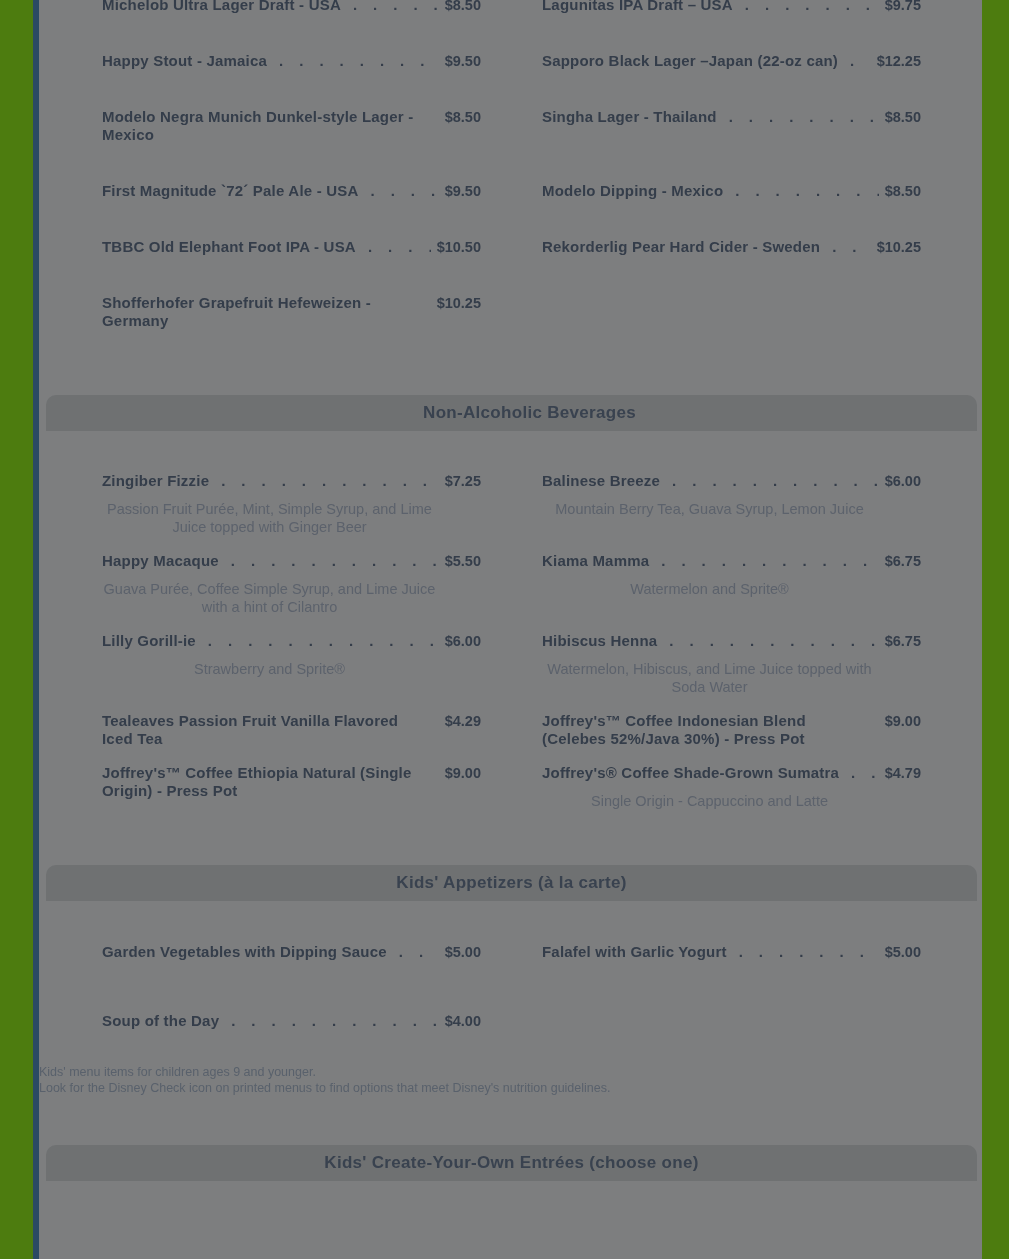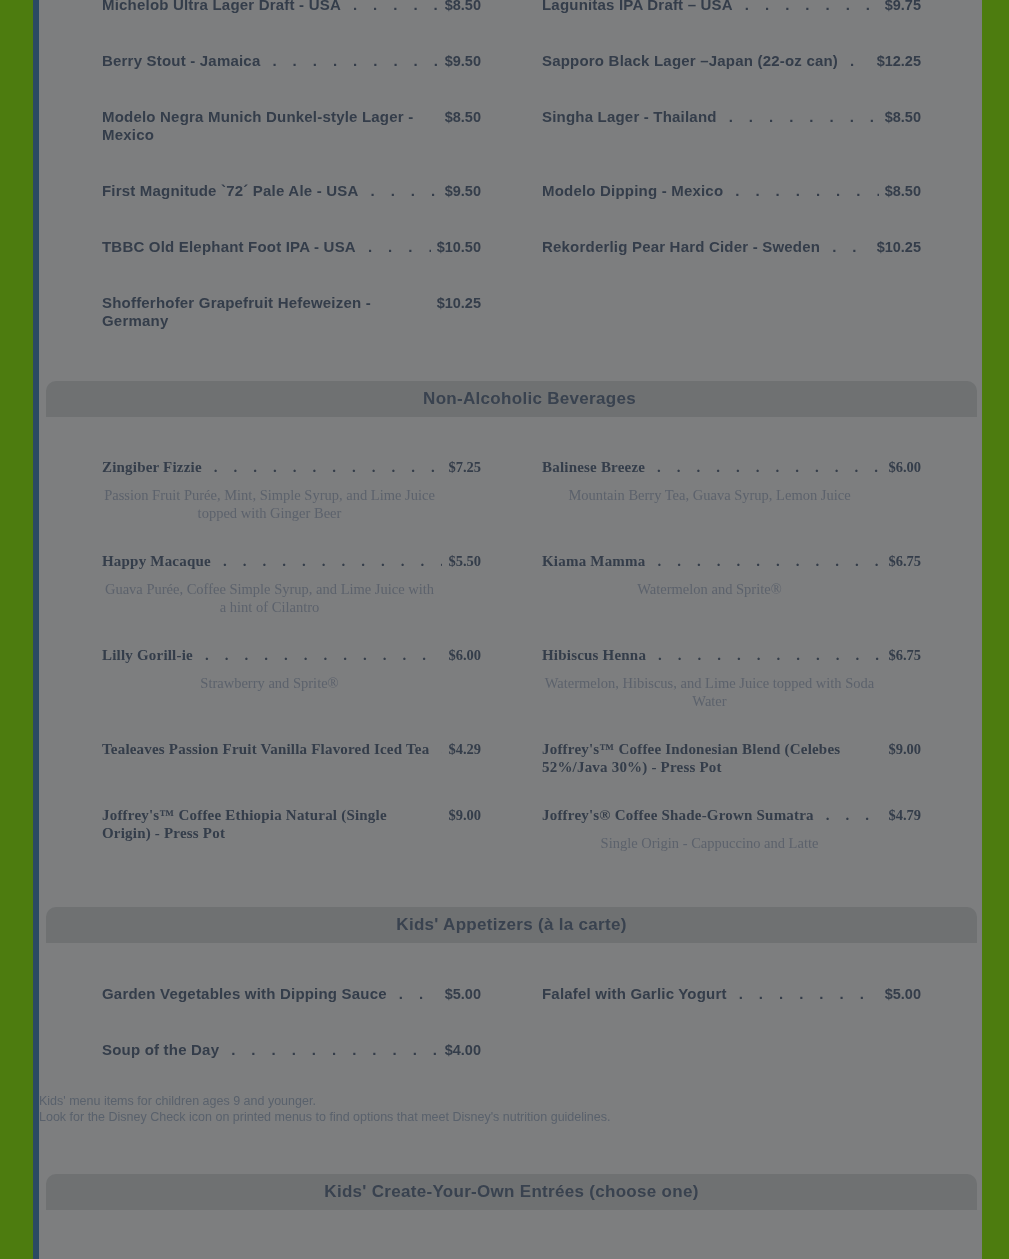--- a/index.html
+++ b/index.html
@@ -19,22 +19,22 @@
     background:#7d7e7f;
     overflow:hidden;
   }
   .grid{
     display:grid;
     grid-template-columns:379px 379px;
     column-gap:61px;
     padding:0 61px 0 63px;
   }
   .s1{row-gap:38px;margin-top:-4px;}
-  .s2{row-gap:30px;margin-top:41px;font-family:Liberation Serif, serif;}
-  .s3{row-gap:38px;margin-top:42px;}
+  .s2{row-gap:16px;margin-top:41px;}
+  .s3{row-gap:51px;margin-top:42px;}
   .cell{min-height:18px;}
   .line1{display:flex;align-items:baseline;}
   .nm{
     flex:0 1 auto;
     font-size:15px;line-height:18px;font-weight:700;
     color:#343d4a;letter-spacing:0.2px;
   }
   .dots{
     flex:1 1 0;
     overflow:hidden;white-space:nowrap;
@@ -51,21 +51,21 @@
     font-size:14.5px;line-height:18px;font-weight:400;color:#5c626c;text-align:center;
   }
   .bar{
     height:36px;
     margin:0 5px 0 7px;
     background:#6f7172;
     border-radius:10px 10px 0 0;
     display:flex;align-items:center;justify-content:center;
     font-size:17px;font-weight:600;color:#39424f;letter-spacing:0.3px;
   }
-  .bar1{margin-top:51px;padding-left:36px;}
+  .bar1{margin-top:65px;padding-left:36px;}
   .bar2{margin-top:55px;}
   .bar3{margin-top:49px;}
   .footnote{
     margin-top:34px;
     font-size:12.5px;line-height:16px;color:#59616c;
   }
 </style>
 </head>
 <body>
 
@@ -83,21 +83,21 @@
         </div>
         <div class="cell">
           <div class="line1">
             <span class="nm">Lagunitas IPA Draft – USA</span>
             <span class="dots">........................</span>
             <span class="pr">$9.75</span>
           </div>
         </div>
         <div class="cell">
           <div class="line1">
-            <span class="nm">Berry Stout - Jamaica</span>
+            <span class="nm">Happy Stout - Jamaica</span>
             <span class="dots">........................</span>
             <span class="pr">$9.50</span>
           </div>
         </div>
         <div class="cell">
           <div class="line1">
             <span class="nm">Sapporo Black Lager –Japan (22-oz can)</span>
             <span class="dots">........................</span>
             <span class="pr">$12.25</span>
           </div>

